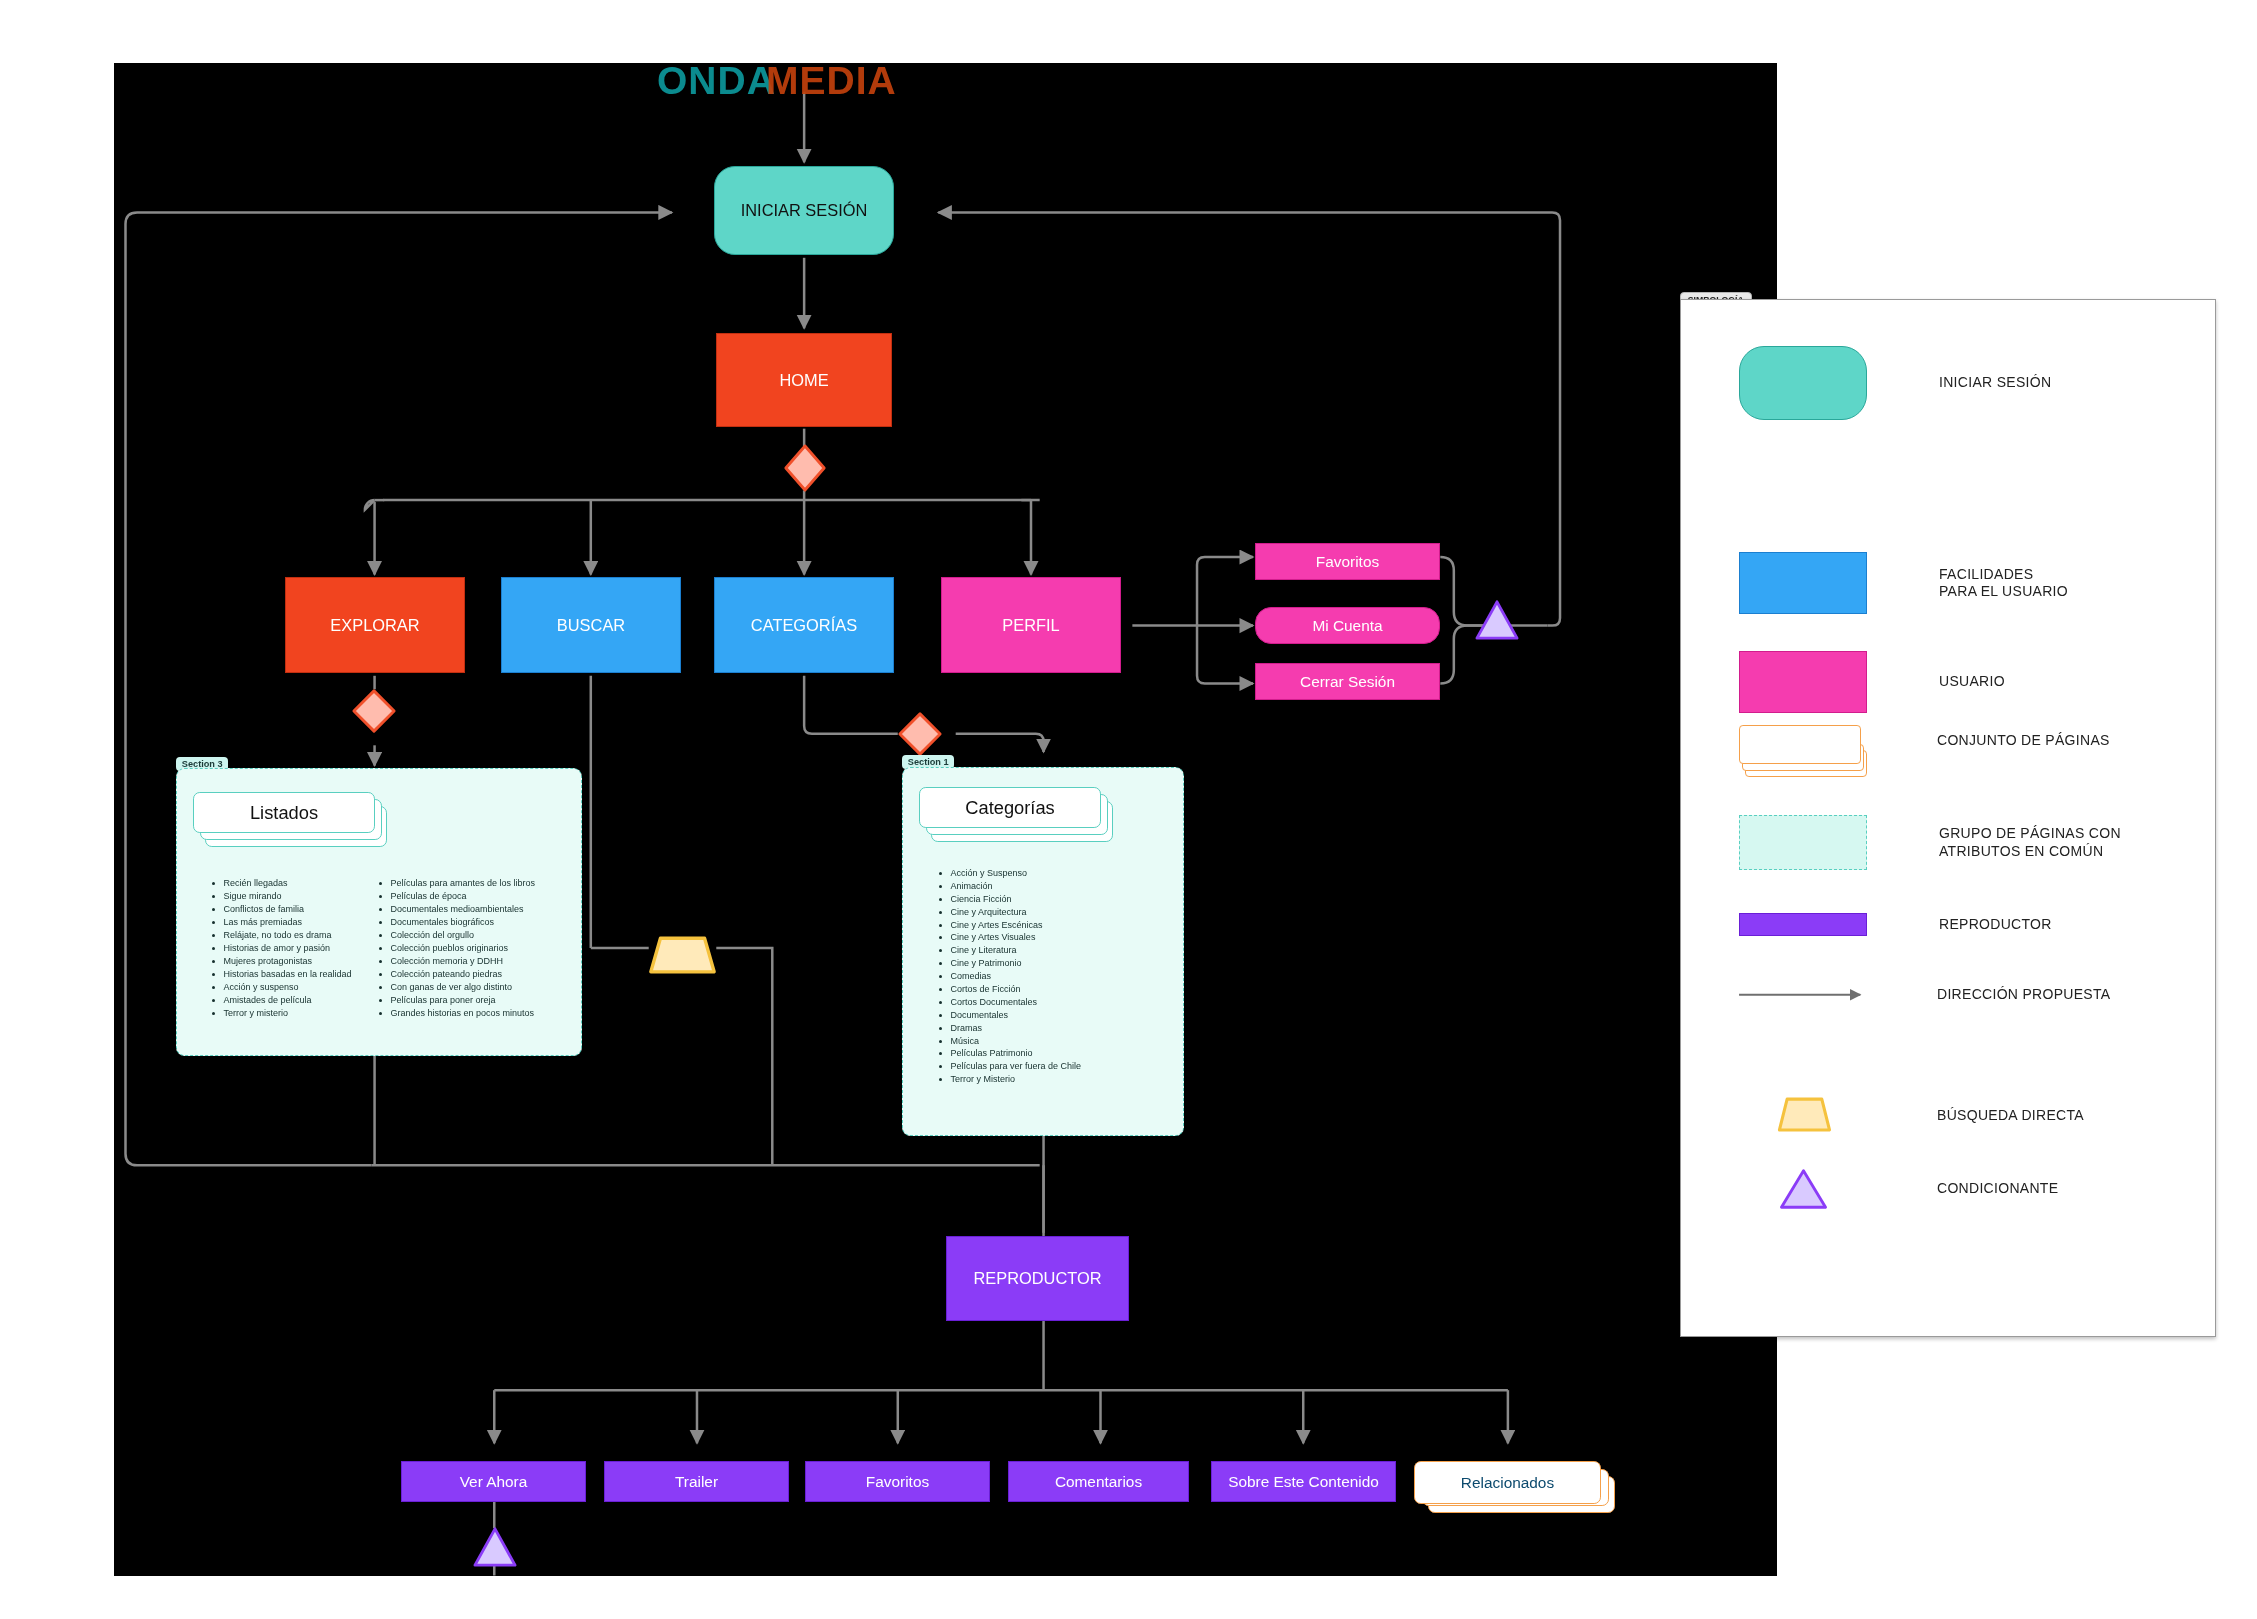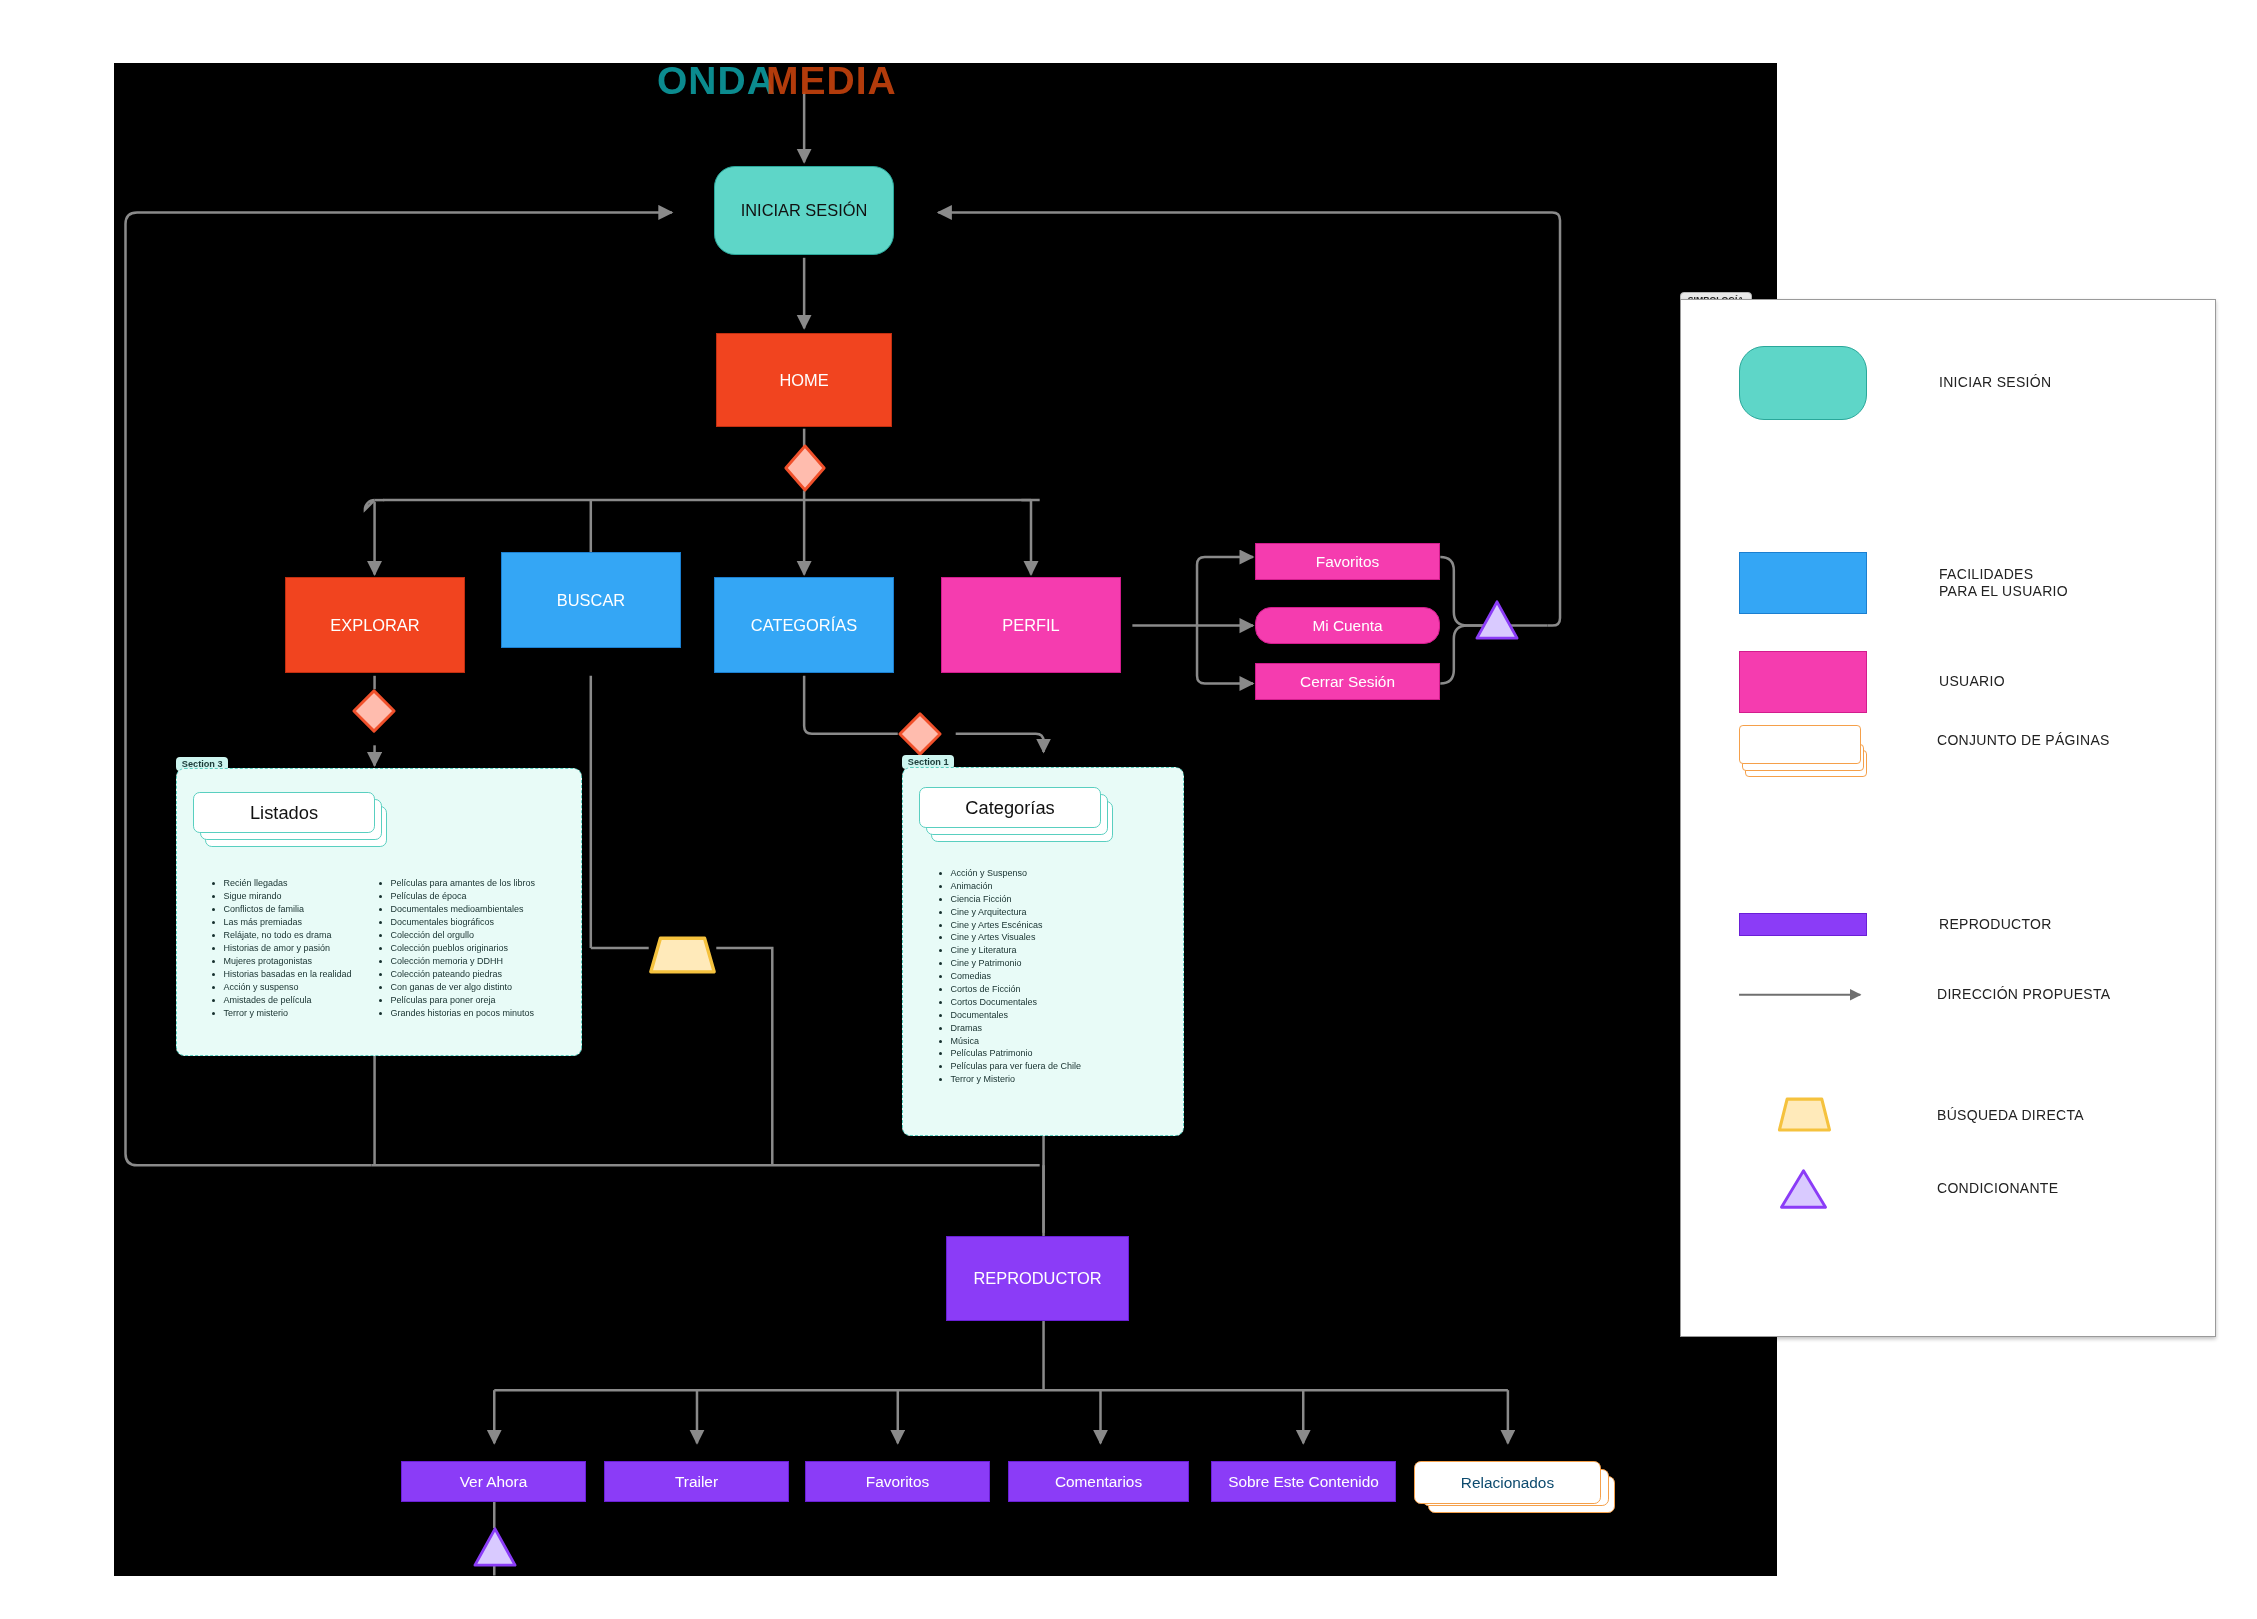--- a/index.html
+++ b/index.html
@@ -161,21 +161,21 @@
   </div>
 
   <svg class="shape" style="left:782px;top:444px;width:46px;height:48px;" viewBox="0 0 48 50">
     <polygon points="24,2 44,25 24,48 4,25" fill="#ffbcae" stroke="#f0502b" stroke-width="3" stroke-linejoin="round"></polygon>
   </svg>
 
   <div class="node n-landing" style="left:285px;top:577px;width:180px;height:96px;">
     <span class="lbl">EXPLORAR</span>
   </div>
 
-  <div class="node n-facil" style="left:501px;top:552px;width:180px;height:96px;">
+  <div class="node n-facil" style="left:501px;top:577px;width:180px;height:96px;">
     <span class="lbl">BUSCAR</span>
   </div>
 
   <div class="node n-facil" style="left:714px;top:577px;width:180px;height:96px;">
     <span class="lbl">CATEGORÍAS</span>
   </div>
 
   <div class="node n-user" style="left:941px;top:577px;width:180px;height:96px;">
     <span class="lbl">PERFIL</span>
   </div>
@@ -331,20 +331,27 @@
 
     <div class="lg-row" style="left:58px;top:425px;">
       <div class="sw" style="width:126px;height:53px;">
         <div style="position:absolute;left:5.8px;top:25px;width:120px;height:25px;background:#fff;border:1.9px solid #f5a04a;border-radius:3.9px;"></div>
         <div style="position:absolute;left:2.9px;top:19.3px;width:120px;height:25px;background:#fff;border:1.9px solid #f5a04a;border-radius:3.9px;"></div>
         <div style="position:absolute;left:0px;top:0px;width:120px;height:37px;background:#fff;border:1.9px solid #f5a04a;border-radius:3.9px;"></div>
       </div>
       <div class="lg-txt" style="margin-left:72px;margin-bottom:21px;">CONJUNTO DE PÁGINAS</div>
     </div>
 
+    <div class="lg-row" style="left:58px;top:515px;">
+      <div class="sw sw-grp"></div>
+      <div style="margin-left:72px;">
+        <div class="lg-txt">GRUPO DE PÁGINAS CON</div>
+        <div class="lg-txt">ATRIBUTOS EN COMÚN</div>
+      </div>
+    </div>
 
     <div class="lg-row" style="left:58px;top:613px;">
       <div class="sw sw-player"></div>
       <div class="lg-txt" style="margin-left:72px;">REPRODUCTOR</div>
     </div>
 
     <div class="lg-row" style="left:58px;top:686px;">
       <svg style="width:129px;height:15.4px;overflow:visible;" viewBox="0 0 134 16">
         <defs>
             <marker id="ah2" markerWidth="7" markerHeight="7" refX="5.4" refY="3" orient="auto">

